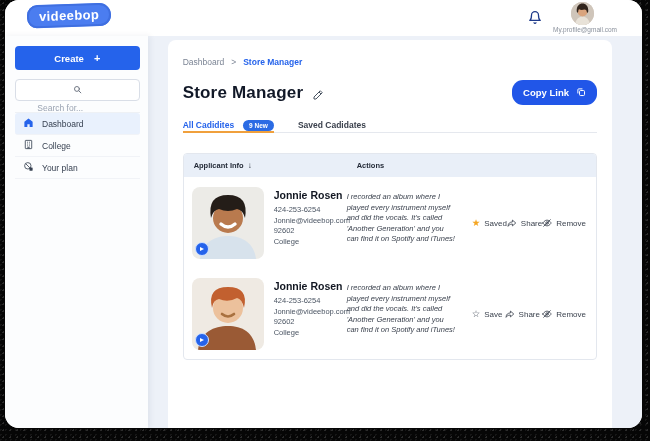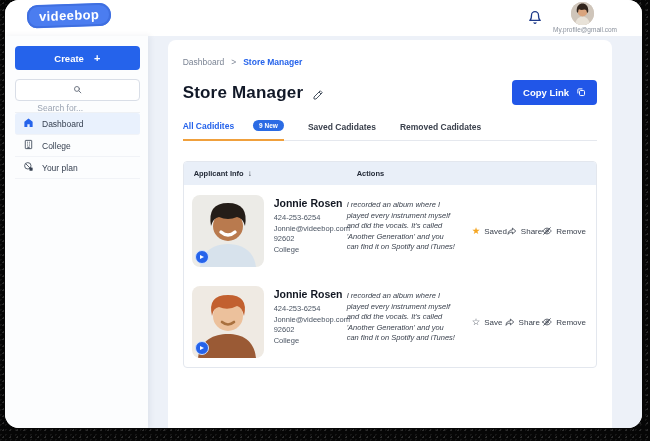--- a/index.html
+++ b/index.html
@@ -64,28 +64,28 @@
   }
   
   .breadcrumb { display:flex; align-items:center; gap:7px; font-size:8.5px; color:#7b8494; }
   .breadcrumb .current { color:#2563eb; font-weight:bold; }
   
   .title-row { margin-top:13px; display:flex; align-items:center; justify-content:space-between; }
   .title-left { display:flex; align-items:center; gap:9px; }
   .page-title { font-size:17px; font-weight:bold; color:#111827; letter-spacing:.2px; }
   .edit-icon { width:12px; height:12px; cursor:pointer; }
   .copy-link-btn {
-    height:25px; padding:0 11px; background:#2156e8; border-radius:4px; border:none;
+    height:25px; padding:0 11px; background:#2156e8; border-radius:11px; border:none;
     color:#fff; font-size:9.5px; font-weight:bold; display:flex; align-items:center; gap:7px;
     cursor:pointer; font-family:"Liberation Sans", sans-serif;
   }
   
   .tabs { margin-top:15px; display:flex; gap:24px; border-bottom:1px solid #e5e8ee; }
-  .tab { font-size:8.5px; font-weight:bold; color:#3b414d; padding-bottom:8px; cursor:pointer;
-         display:flex; align-items:flex-end; gap:19px; }
+  .tab { font-size:8.5px; font-weight:bold; color:#3b414d; padding-bottom:0; cursor:pointer;
+         display:flex; align-items:flex-start; gap:9px; }
   .tab.active { color:#2563eb; border-bottom:2px solid #f0a03c; margin-bottom:-1px; }
   .tab-badge {
     background:#2b6be4; color:#fff; font-size:6.5px; font-weight:bold;
     padding:2px 6px; border-radius:8px;
   }
   
   .table { margin-top:20px; border:1px solid #e3e7ee; border-radius:4px; background:#fff; overflow:hidden; }
   .thead { display:grid; grid-template-columns:163px 123px 1fr; background:#e9eff8; }
   .th { font-size:7.5px; font-weight:bold; color:#242b38; padding:7px 0 7px 10px;
         display:flex; align-items:center; gap:4px; }
@@ -216,23 +216,20 @@
           </button>
         </div>
 
         <div class="tabs">
           <div class="tab active">
             <span>All Cadidites</span>
             <span class="tab-badge">9 New</span>
           </div>
           <div class="tab">
             <span>Saved Cadidates</span>
-          </div>
-          <div class="tab">
-            <span>Removed Cadidates</span>
           </div>
         </div>
 
         <div class="table">
           <div class="thead">
             <div class="th">
               <span>Applicant Info</span>
               <span class="sort-arrow">↓</span>
             </div>
             <div class="th">

